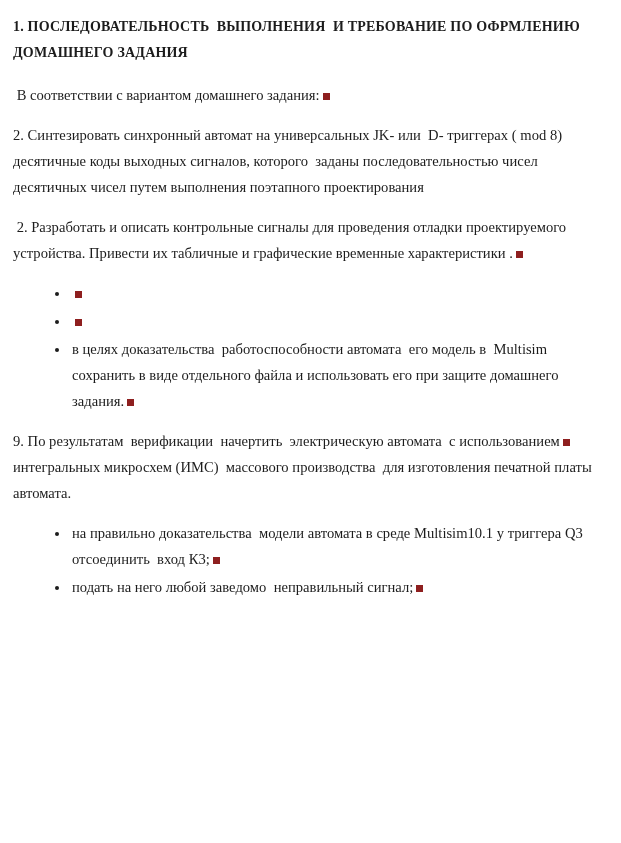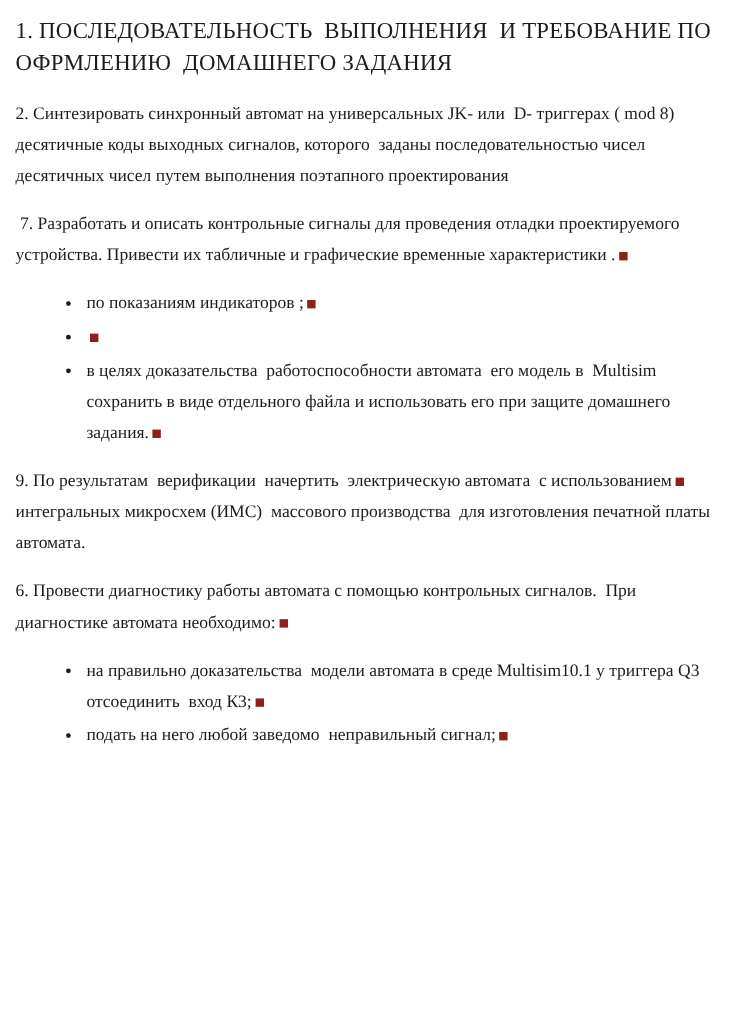--- a/index.html
+++ b/index.html
@@ -11,22 +11,22 @@
     width: 621px;
     height: 843px;
     overflow: hidden;
     font-family: "Liberation Serif", "DejaVu Serif", serif;
     color: #1c1c1c;
   }
   .doc {
     padding: 6px 20px 10px 13px;
   }
   .title {
-    font-weight: normal;
-    font-size: 19px;
+    font-weight: bold;
+    font-size: 14px;
     line-height: 26px;
     letter-spacing: 0.2px;
     margin: 8px 0 16px 0;
     white-space: pre-wrap;
   }
   p.para {
     font-size: 14.6px;
     line-height: 26px;
     margin: 0 0 14px 0;
     white-space: pre-wrap;
@@ -51,35 +51,35 @@
     margin-left: 3px;
   }
 </style>
 </head>
 <body style="color: rgb(28, 28, 28); background: rgb(255, 255, 255);">
 
 <div class="doc">
 
   <div class="title">1. ПОСЛЕДОВАТЕЛЬНОСТЬ  ВЫПОЛНЕНИЯ  И ТРЕБОВАНИЕ ПО ОФРМЛЕНИЮ  ДОМАШНЕГО ЗАДАНИЯ</div>
 
+  <p class="para"><span> В соответствии с вариантом домашнего задания:</span><span class="mark"></span></p>
 
 
   <p class="para"><span>2. Синтезировать синхронный автомат на универсальных JK- или  D- триггерах ( mod 8) десятичные коды выходных сигналов, которого  заданы последовательностью чисел десятичных чисел путем выполнения поэтапного проектирования</span></p>
 
-  <p class="para"><span> 7. Разработать и описать контрольные сигналы для проведения отладки проектируемого устройства. Привести их табличные и графические временные характеристики .</span><span class="mark"></span></p>
+  <p class="para"><span> 2. Разработать и описать контрольные сигналы для проведения отладки проектируемого устройства. Привести их табличные и графические временные характеристики .</span><span class="mark"></span></p>
 
 
   <ul class="blist">
-    <li><span>по показаниям индикаторов ;</span><span class="mark"></span></li>
+    <li><span class="mark"></span></li>
     <li><span class="mark"></span></li>
     <li><span>в целях доказательства  работоспособности автомата  его модель в  Multisim сохранить в виде отдельного файла и использовать его при защите домашнего задания.</span><span class="mark"></span></li>
   </ul>
 
   <p class="para"><span>9. По результатам  верификации  начертить  электрическую автомата  с использованием</span><span class="mark"></span><span> интегральных микросхем (ИМС)  массового производства  для изготовления печатной платы автомата.</span></p>
 
-  <p class="para"><span>6. Провести диагностику работы автомата с помощью контрольных сигналов.  При диагностике автомата необходимо:</span><span class="mark"></span></p>
 
   <ul class="blist">
     <li><span>на правильно доказательства  модели автомата в среде Multisim10.1 у триггера Q3 отсоединить  вход К3;</span><span class="mark"></span></li>
     <li><span>подать на него любой заведомо  неправильный сигнал;</span><span class="mark"></span></li>
   </ul>
 
 </div>
 
 </body></html>

